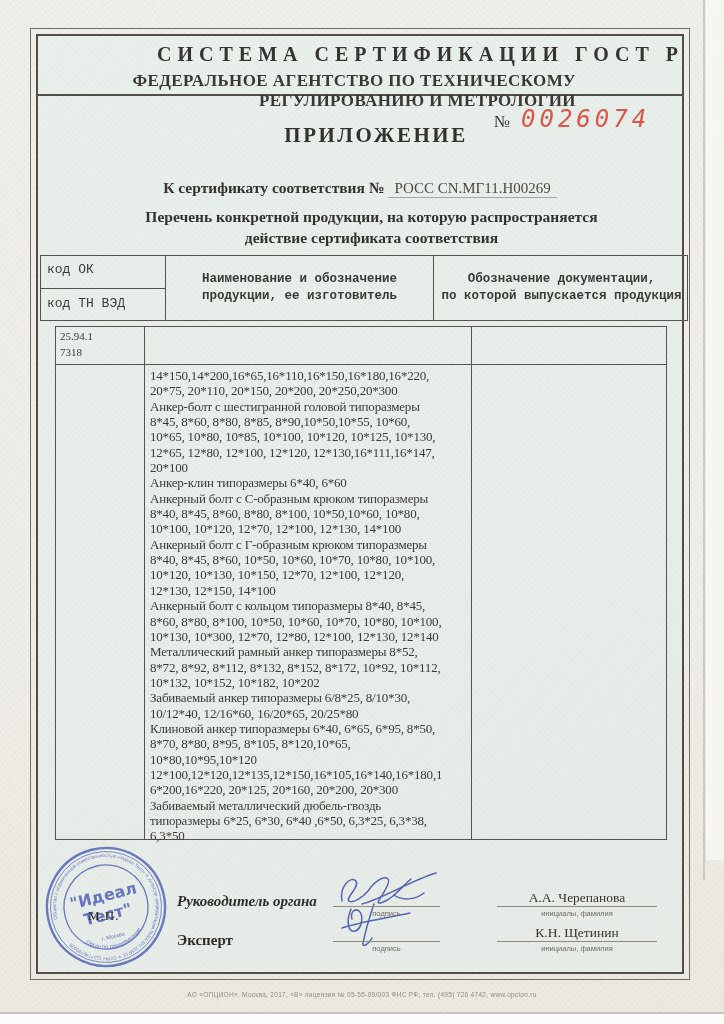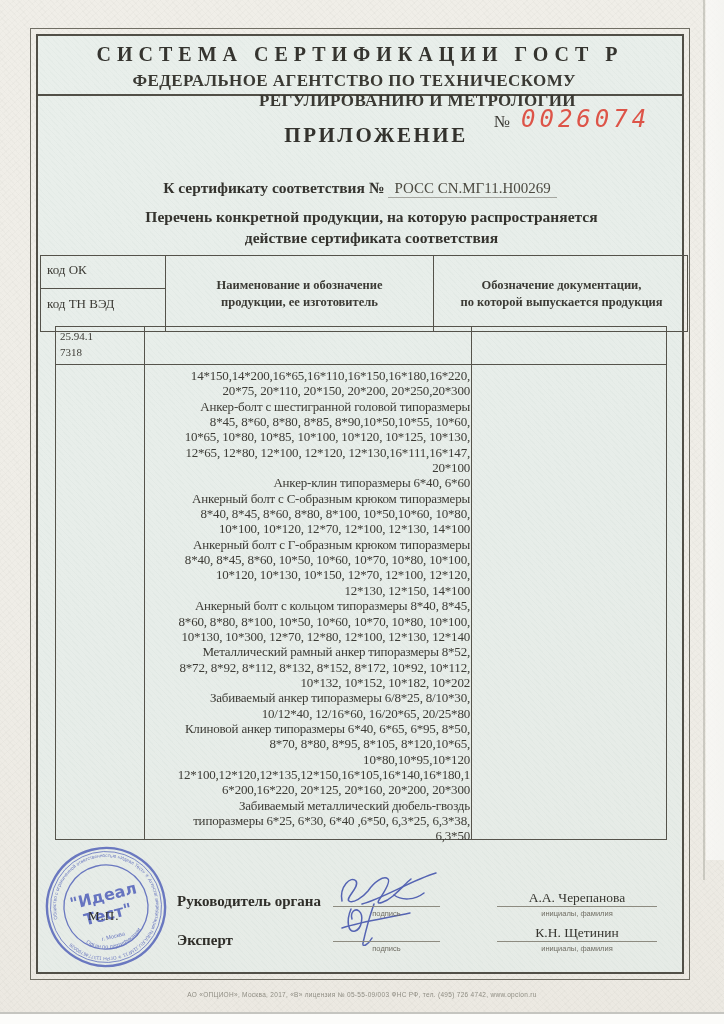--- a/index.html
+++ b/index.html
@@ -21,65 +21,65 @@
   .inner-bg {
     position:absolute; left:37px; top:35px; width:646px; height:938px;
     background:
       repeating-linear-gradient(47deg, rgba(90,130,115,0.03) 0 1px, transparent 1px 4px),
       linear-gradient(160deg,#e9efeb 0%, #e7ede9 55%, #e6ebe6 100%);
   }
   .frame-outer { position:absolute; left:30px; top:28px; width:660px; height:952px; border:1px solid #706e64; }
   .frame-inner { position:absolute; left:36px; top:34px; width:648px; height:940px; border:2px solid #514f47; }
 
   .header-band { position:absolute; left:36px; top:34px; width:648px; height:62px; border-bottom:2px solid #514f47; }
-  .sys-title { position:absolute; left:0; top:9px; width:648px; text-align:center;
+  .sys-title { position:absolute; left:0; top:9px; width:648px; text-align:right;
     font-size:20px; font-weight:bold; letter-spacing:6px; color:#35342f; }
   .agency-title { position:absolute; left:0; top:37px; width:540px; text-align:right;
     font-size:17px; font-weight:bold; letter-spacing:0.4px; color:#3a3933; }
   .num-label { position:absolute; left:494px; top:112px; font-size:17px; color:#3c3b36; }
   .num-value { position:absolute; left:521px; top:105px; font-family:"DejaVu Sans Mono", monospace;
     font-size:24px; letter-spacing:4px; color:#dd5448;font-style:italic; }
 
   .appendix-title { position:absolute; left:30px; top:123px; width:692px; text-align:center;
     font-size:21px; font-weight:bold; letter-spacing:2.5px; color:#33322d; }
 
   .cert-line { position:absolute; left:30px; top:179px; width:660px; text-align:center; color:#34332e; }
   .cert-label { font-size:15.5px; font-weight:bold; }
   .cert-number { font-size:15px; font-weight:normal; color:#4c4a41; border-bottom:1px solid rgba(110,108,98,0.55); padding:0 6px 1px 6px;margin-top:31px; }
 
   .list-heading { position:absolute; left:30px; top:206px; width:660px; text-align:center;
     font-size:15.5px; font-weight:bold; line-height:21px; color:#34332e; white-space:pre-line;padding-left:23px; }
 
   
-  .ht { position:absolute; left:40px; top:255px; width:648px; height:77px; border:1.5px solid #54524a; }
+  .ht { position:absolute; left:40px; top:255px; width:648px; height:66px; border:1.5px solid #54524a;font-family:Liberation Mono, monospace; }
   .ht-col1 { position:absolute; left:0; top:0; width:125px; height:100%; border-right:1.5px solid #54524a; }
   .ht-col1a { position:absolute; left:6px; top:6px; font-size:13px; color:#3b3a34; }
   .ht-col1-div { position:absolute; left:0; top:32px; width:100%; border-top:1.2px solid #54524a; }
   .ht-col1b { position:absolute; left:6px; top:40px; font-size:13px; color:#3b3a34; }
   .ht-col2 { position:absolute; left:125px; top:0; width:268px; height:100%; border-right:1.5px solid #54524a;
     display:flex; align-items:center; justify-content:center; text-align:center;
     font-size:12.5px; font-weight:bold; line-height:17px; color:#3b3a34; white-space:pre-line; }
   .ht-col3 { position:absolute; left:393px; top:0; width:255px; height:100%;
     display:flex; align-items:center; justify-content:center; text-align:center;
     font-size:12.5px; font-weight:bold; line-height:17px; color:#3b3a34; white-space:pre-line; }
 
   
   .bt { position:absolute; left:55px; top:326px; width:612px; height:514px; border:1.5px solid #55534b; }
   .bt .vline1 { position:absolute; left:88px; top:0; height:100%; border-left:1.4px solid #55534b; }
   .bt .vline2 { position:absolute; left:415px; top:0; height:100%; border-left:1.4px solid #55534b; }
   .bt .hline  { position:absolute; left:0; top:37px; width:100%; border-top:1.4px solid #55534b; }
   .bt-codes { position:absolute; left:4px; top:2px; width:80px; font-size:11px; line-height:15.5px; color:#3c3b35; white-space:pre; }
   .bt-name  { position:absolute; left:94px; top:3px; width:318px; font-size:13px; line-height:16px; color:#3c3b35; white-space:pre; }
   .bt-sizes { position:absolute; left:94px; top:41px; width:320px; font-size:13px; line-height:15.35px;
-    letter-spacing:-0.2px; color:#3c3b35; white-space:pre;text-align:right; }
+    letter-spacing:-0.2px; color:#3c3b35; white-space:pre; }
   .bt-doc { position:absolute; left:417px; top:3px; width:193px; height:30px; }
 
   
   .role-label { position:absolute; font-size:15px; font-weight:bold; color:#2f2e29; }
-  .role-1 { left:177px; top:893px; }
+  .role-1 { left:177px; top:893px;font-style:italic; }
   .role-2 { left:177px; top:932px; }
   .sig-rule { position:absolute; border-bottom:1px solid #8d8b80; }
   .rule-sig1 { left:333px; top:906px; width:107px; }
   .rule-sig2 { left:333px; top:941px; width:107px; }
   .rule-name1 { left:497px; top:906px; width:160px; }
   .rule-name2 { left:497px; top:941px; width:160px; }
   .caption { position:absolute; font-family:"Liberation Sans", sans-serif; font-size:7.5px; color:#6f6d63; text-align:center; }
   .cap-sig1 { left:333px; top:909px; width:107px; }
   .cap-sig2 { left:333px; top:944px; width:107px; }
   .cap-name1 { left:497px; top:909px; width:160px; }

